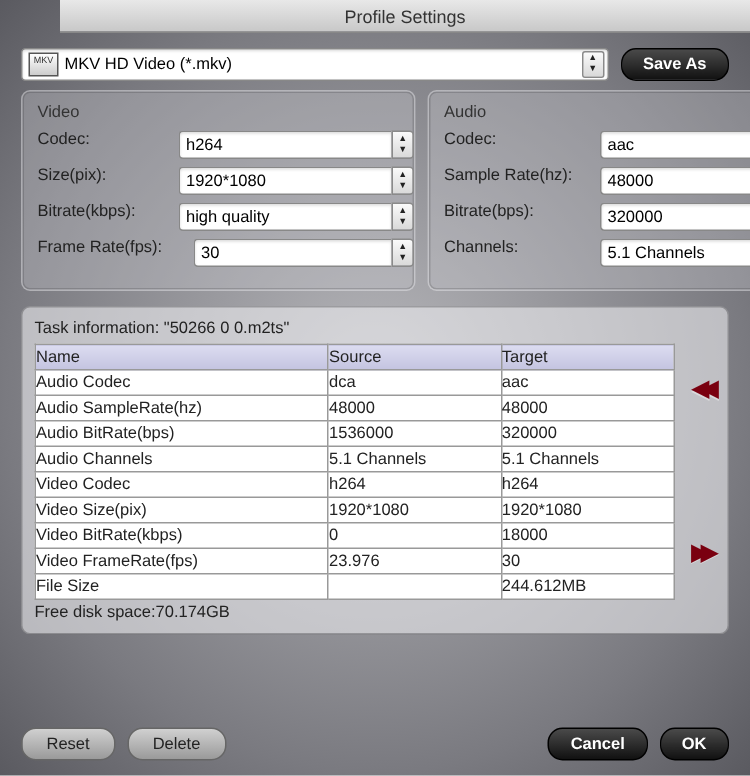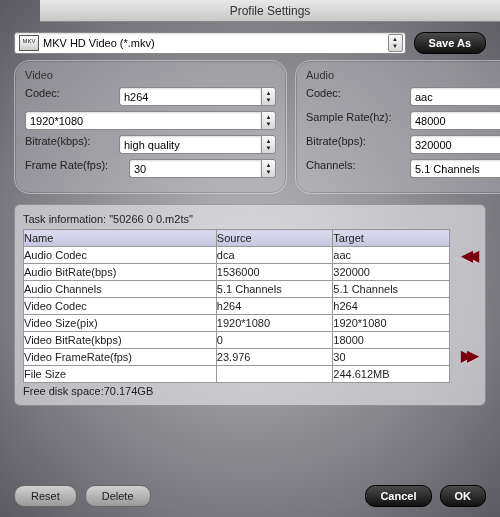--- a/index.html
+++ b/index.html
@@ -88,22 +88,22 @@
   }
   .groups {
     display:flex;
     gap:8px;
     padding:0 14px;
   }
   .group {
     flex:1;
     background:rgba(200,200,205,.35);
     border:1px solid rgba(255,255,255,.25);
-    border-radius:16px;
-    padding:8px 10px 10px 10px;
+    border-radius:6px;
+    padding:8px 0 10px 10px;
     box-shadow:inset 0 0 0 1px rgba(0,0,0,.15);
     position:relative;
   }
   .group-title {
     color:#333;
     font-size:11px;
     margin-bottom:6px;
   }
   .frow {
     display:flex;
@@ -220,20 +220,21 @@
       <div class="flabel">Codec:</div>
       <div class="field">
           <input value="h264" style="">
           <div class="spinner">
             <div>▲</div>
             <div>▼</div>
           </div>
         </div>
     </div>
     <div class="frow">
+      <div class="flabel">Size(pix):</div>
       <div class="field">
           <input value="1920*1080" style="">
           <div class="spinner">
             <div>▲</div>
             <div>▼</div>
           </div>
         </div>
     </div>
     <div class="frow">
       <div class="flabel">Bitrate(kbps):</div>
@@ -296,20 +297,25 @@
         <th>Target</th>
       </tr>
     </thead>
     <tbody id="task-body">
         <tr>
           <td>Audio Codec</td>
           <td>dca</td>
           <td>aac</td>
         </tr>
         <tr>
+          <td>Audio SampleRate(hz)</td>
+          <td>48000</td>
+          <td>48000</td>
+        </tr>
+        <tr>
           <td>Audio BitRate(bps)</td>
           <td>1536000</td>
           <td>320000</td>
         </tr>
         <tr>
           <td>Audio Channels</td>
           <td>5.1 Channels</td>
           <td>5.1 Channels</td>
         </tr>
         <tr>

